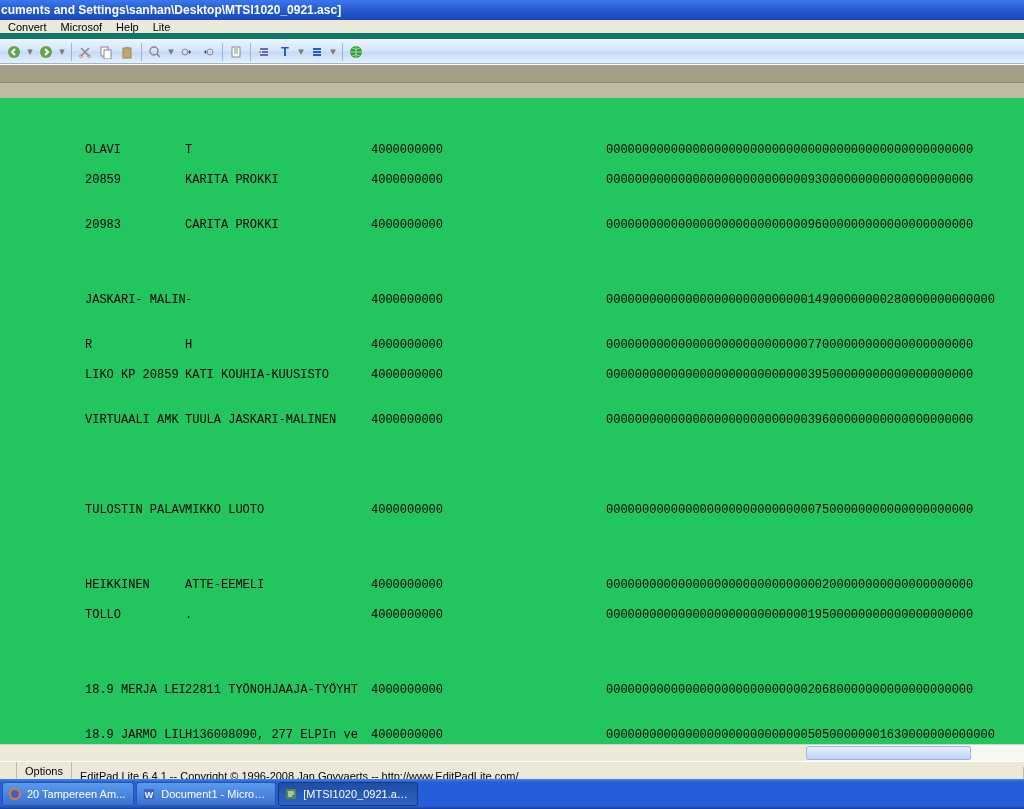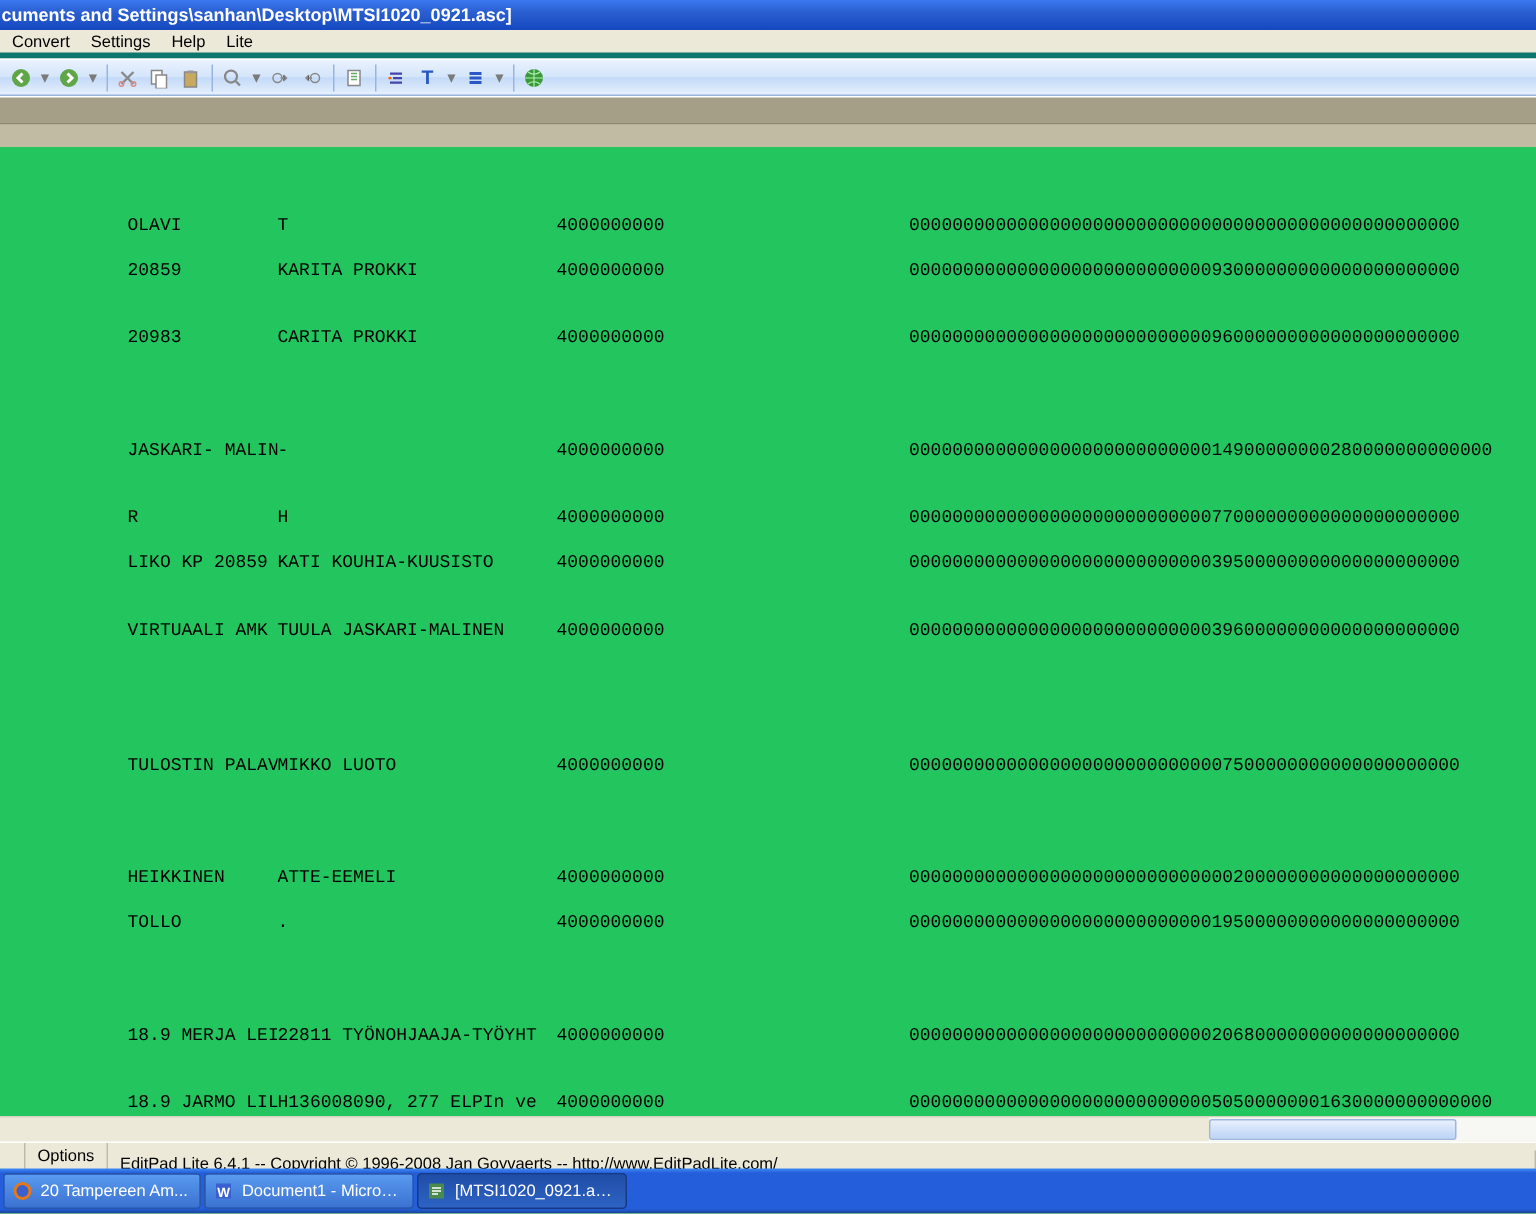--- a/index.html
+++ b/index.html
@@ -23,21 +23,21 @@
   font-size: 12px;
   white-space: nowrap;
   overflow: hidden;
 }
 .menubar {
   background: #ece9d8;
   height: 19px;
   display: flex;
   align-items: center;
   padding-left: 2px;
-  border-bottom: 4px solid #0f766e;
+  border-bottom: 6px solid #0f766e;
 }
 .menubar span {
   padding: 1px 8px 1px 6px;
   cursor: default;
 }
 .toolbar {
   background: linear-gradient(to bottom, #eaf2fd 0%, #d4e5fb 48%, #c3daf8 52%, #e6f0fd 100%);
   height: 25px;
   border-top: 1px solid #fff;
   border-bottom: 1px solid #98b5e2;
@@ -161,21 +161,21 @@
 </style>
 </head>
 <body>
 
 <div class="titlebar">
   <span>cuments and Settings\sanhan\Desktop\MTSI1020_0921.asc]</span>
 </div>
 
 <div class="menubar">
   <span>Convert</span>
-  <span>Settings</span>
+  <span>Microsof</span>
   <span>Help</span>
   <span>Lite</span>
 </div>
 
 <div class="toolbar">
   <span class="tb-ico">
       <svg width="14" height="14" viewBox="0 0 14 14">
         <circle cx="7" cy="7" r="6" fill="#5fa648"></circle>
         <path d="M8 4 L5 7 L8 10" fill="none" stroke="#fff" stroke-width="2"></path>
       </svg>

